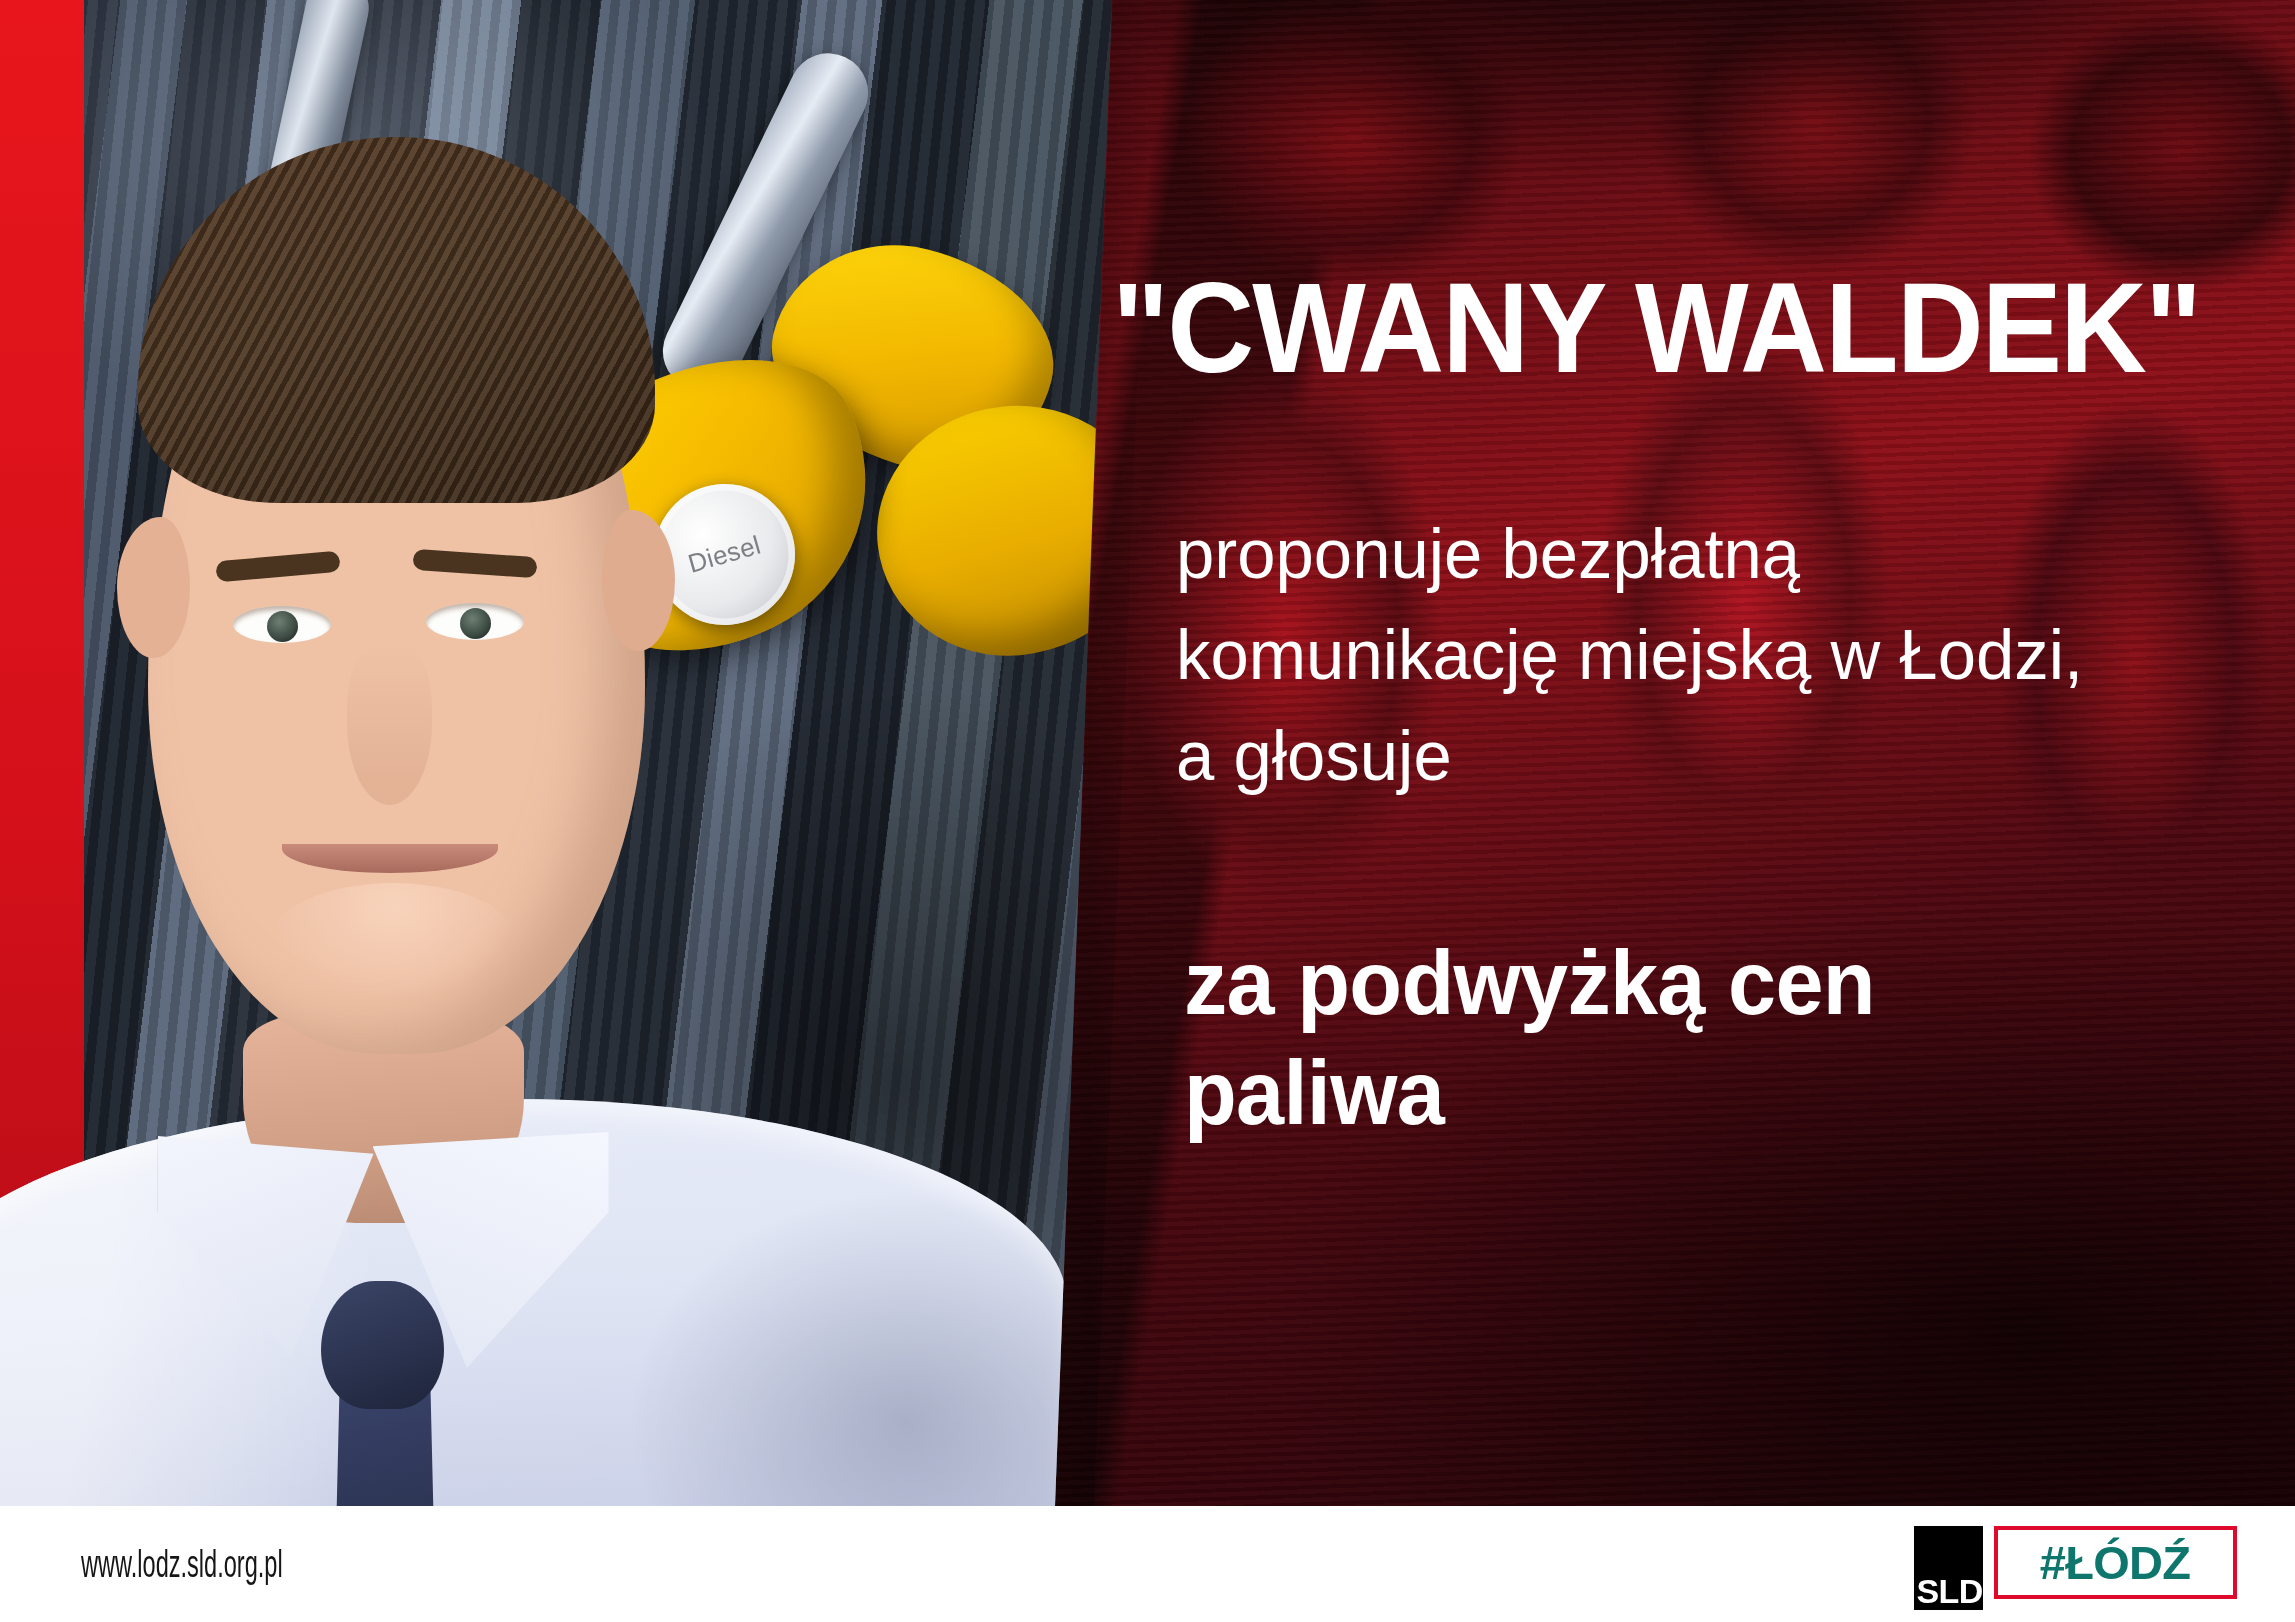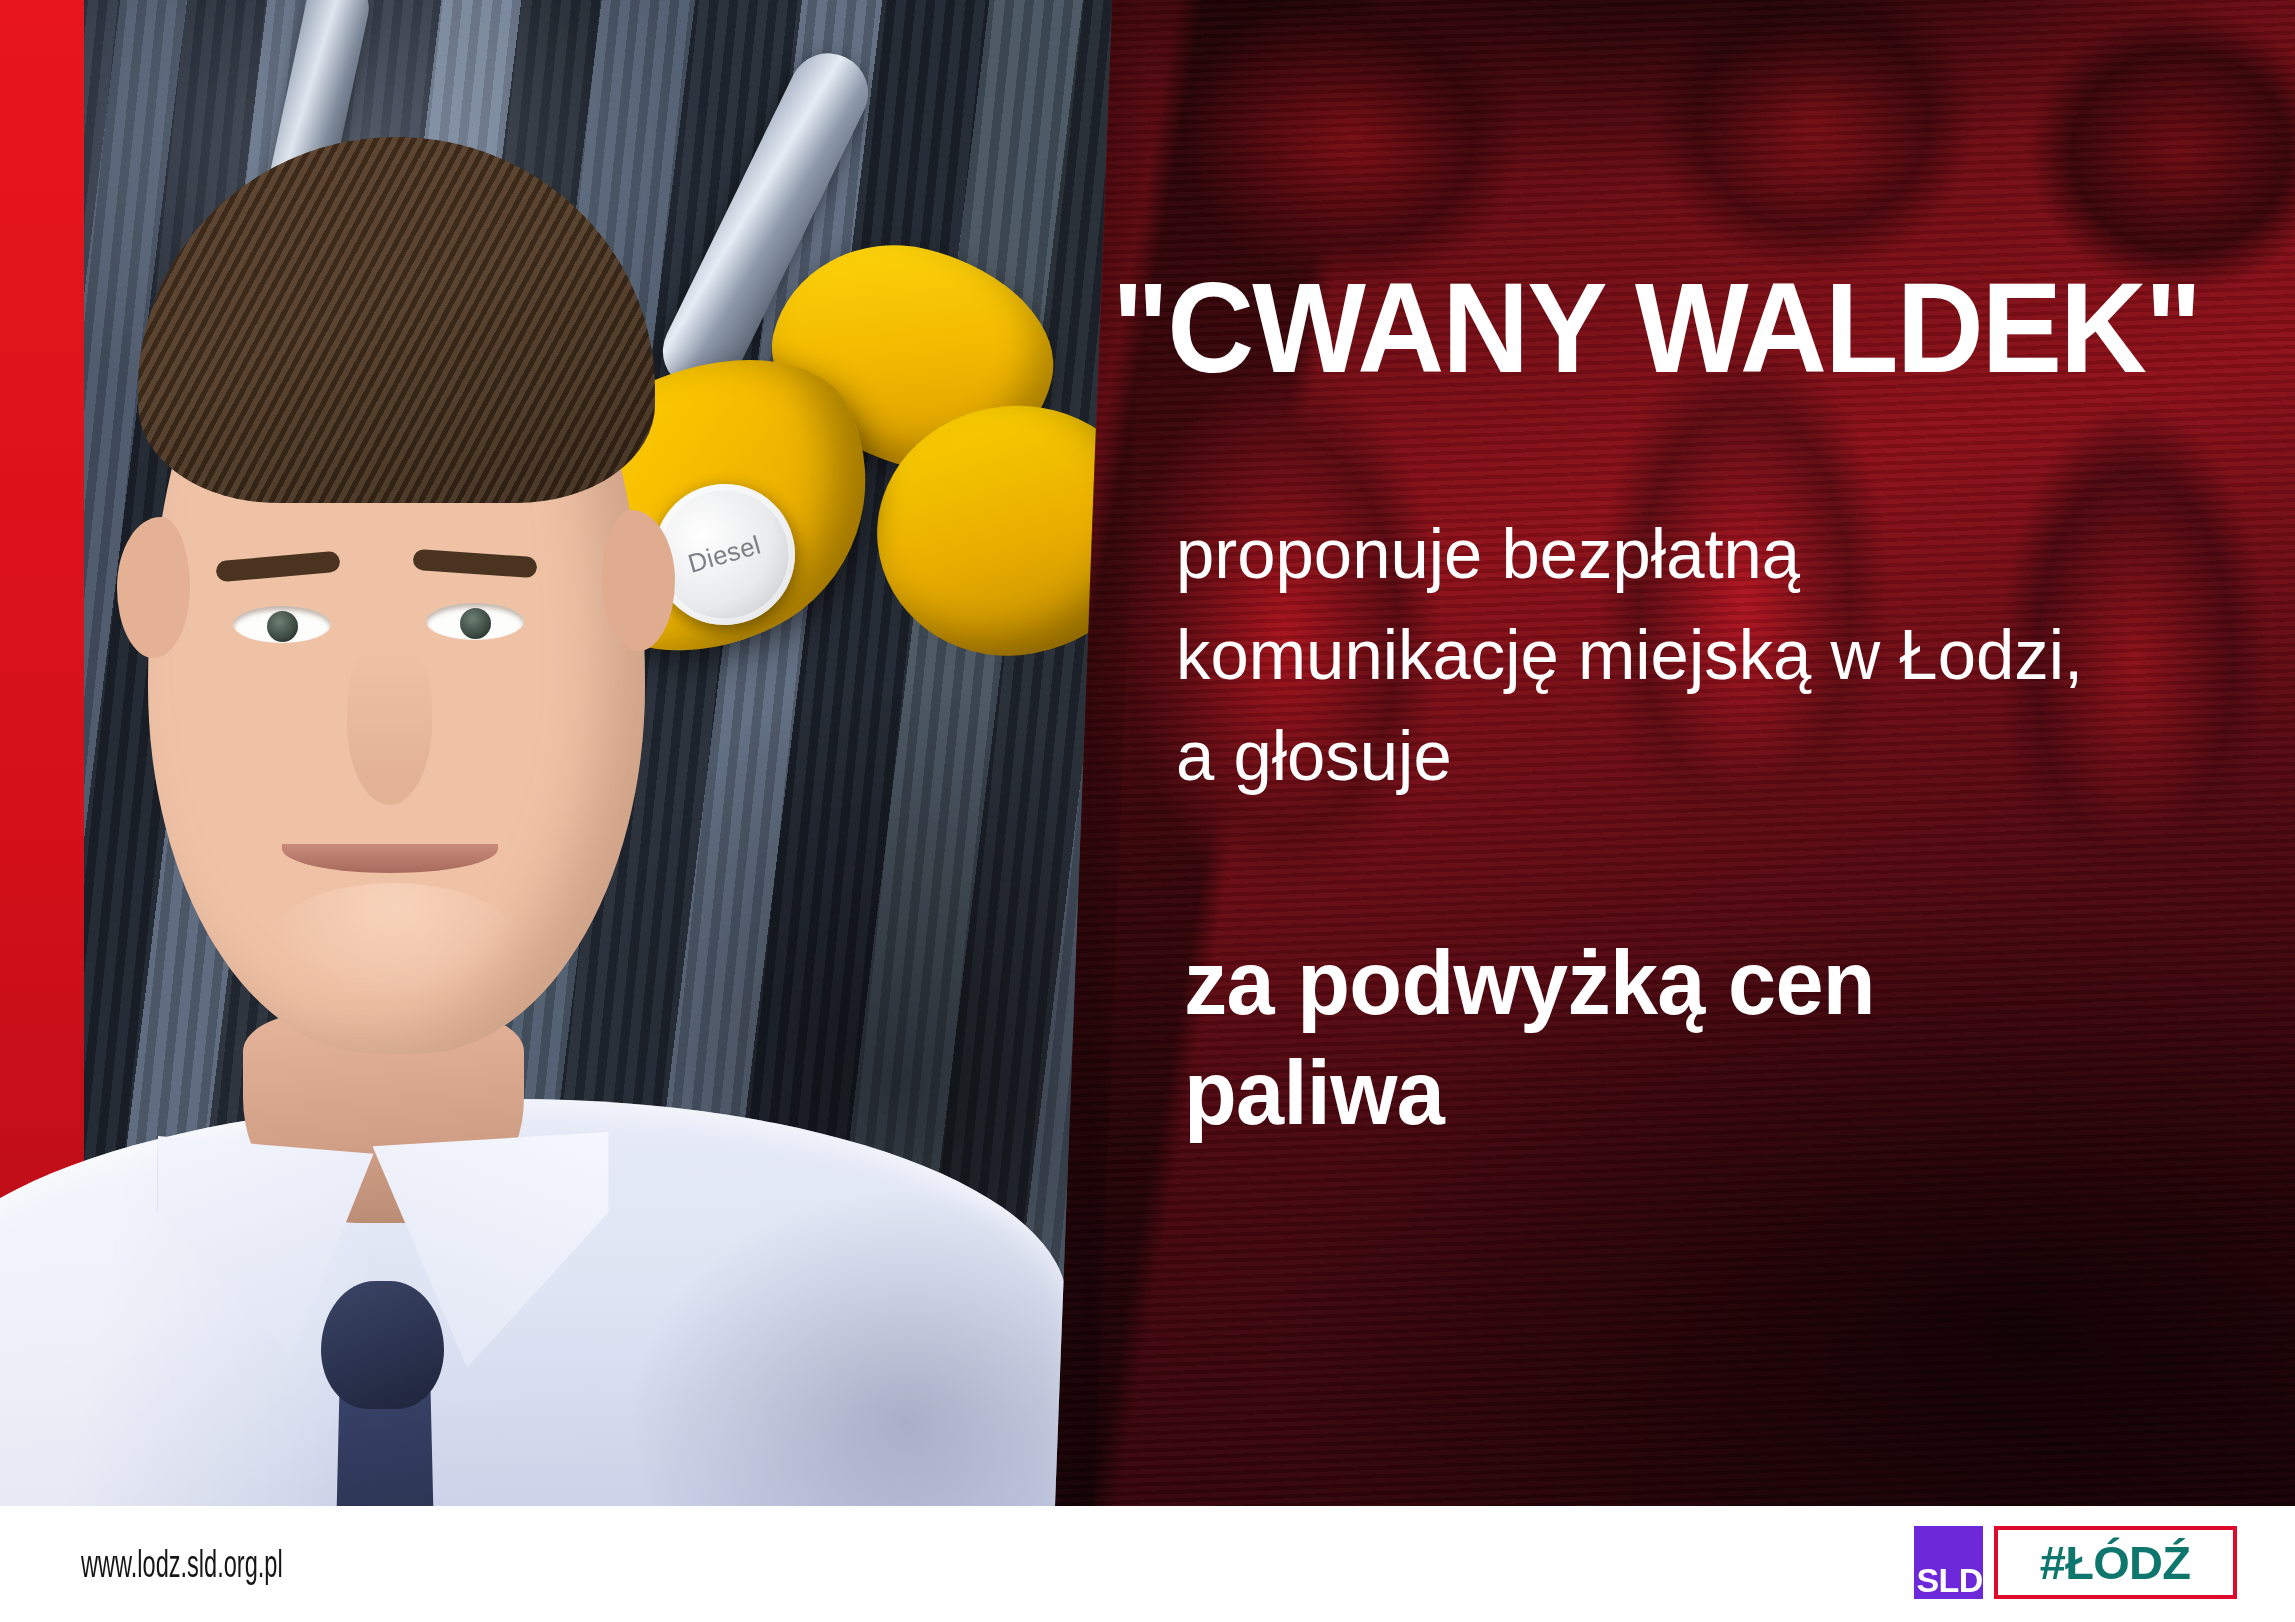--- a/index.html
+++ b/index.html
@@ -260,22 +260,22 @@
     color:#161616;
     transform:scaleX(.62);
     transform-origin:left top;
     white-space:nowrap;
   }
   .logo{
     position:absolute;left:1914px;top:19.6px;
     display:flex;align-items:stretch;height:73px;
   }
   .logo-sld{
-    width:69px;height:73px;
-    background:#6d28d9;
+    width:69px;height:84px;
+    background:#000000;
     position:relative;
   }
   .logo-sld span{
     position:absolute;left:2.6px;right:2.6px;bottom:1.3px;
     text-align:center;
     font-family:"Liberation Sans",sans-serif;
     font-weight:700;
     font-size:34px;
     line-height:1;
     color:#ffffff;

